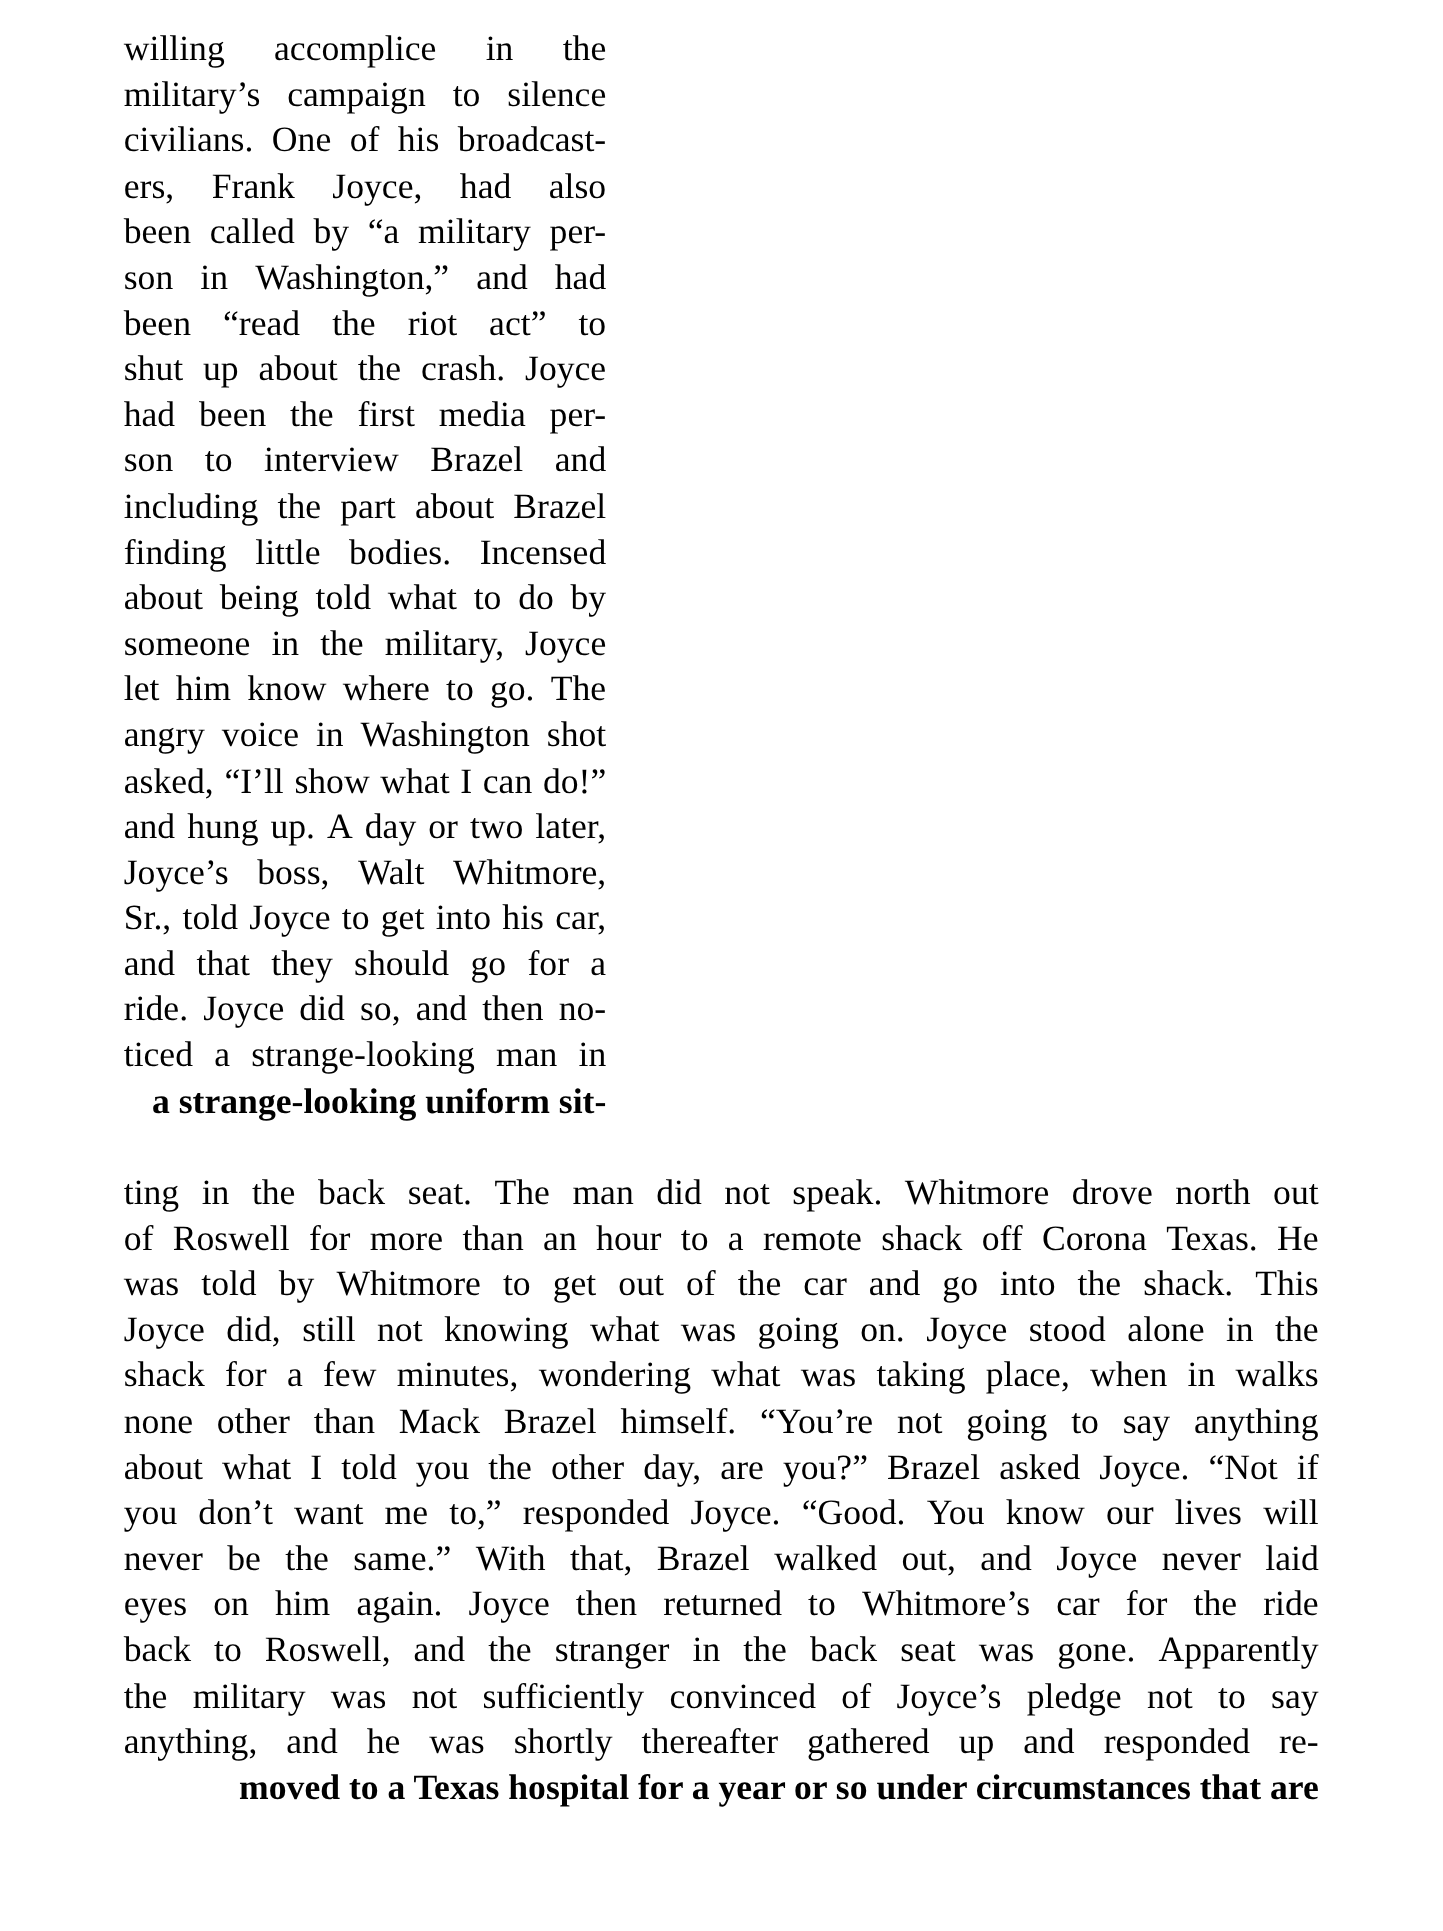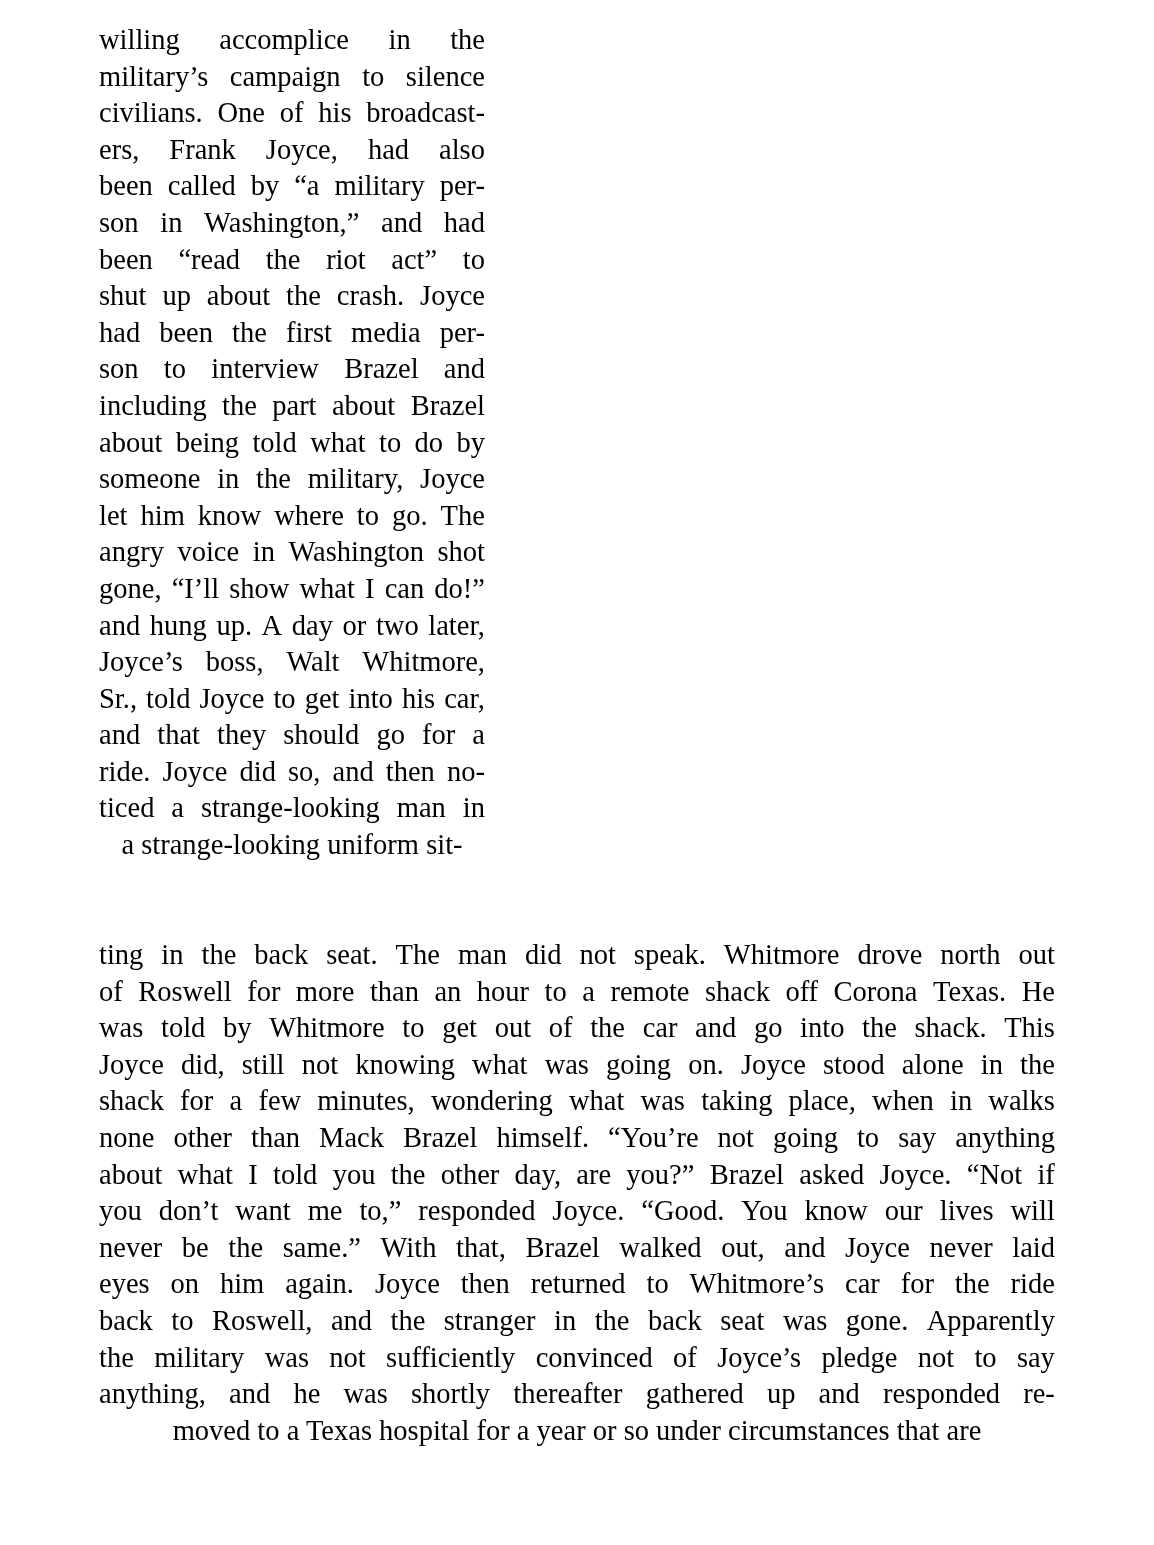--- a/index.html
+++ b/index.html
@@ -61,21 +61,22 @@
     justify-content: space-between;
   }
 
   .line-wide {
     width: 956px;
     display: flex;
     justify-content: space-between;
   }
 
   .line-last {
-    justify-content: center;
+    justify-content: flex-end;
+    font-weight: bold;
   }
 
   .line-narrow > span,
   .line-wide > span {
     white-space: pre;
   }
 
   .col-narrow {
     width: 386px;
   }
@@ -165,20 +166,26 @@
             <span>and</span>
           </div>
           <div class="line line-narrow">
             <span>including</span>
             <span>the</span>
             <span>part</span>
             <span>about</span>
             <span>Brazel</span>
           </div>
           <div class="line line-narrow">
+            <span>finding</span>
+            <span>little</span>
+            <span>bodies.</span>
+            <span>Incensed</span>
+          </div>
+          <div class="line line-narrow">
             <span>about</span>
             <span>being</span>
             <span>told</span>
             <span>what</span>
             <span>to</span>
             <span>do</span>
             <span>by</span>
           </div>
           <div class="line line-narrow">
             <span>someone</span>
@@ -197,21 +204,21 @@
             <span>The</span>
           </div>
           <div class="line line-narrow">
             <span>angry</span>
             <span>voice</span>
             <span>in</span>
             <span>Washington</span>
             <span>shot</span>
           </div>
           <div class="line line-narrow">
-            <span>gone,</span>
+            <span>asked,</span>
             <span>“I’ll</span>
             <span>show</span>
             <span>what</span>
             <span>I</span>
             <span>can</span>
             <span>do!”</span>
           </div>
           <div class="line line-narrow">
             <span>and</span>
             <span>hung</span>

